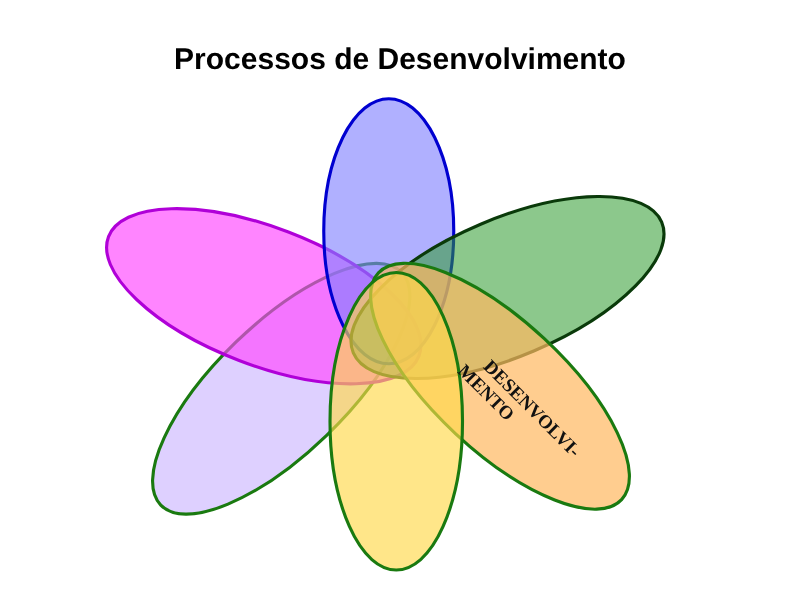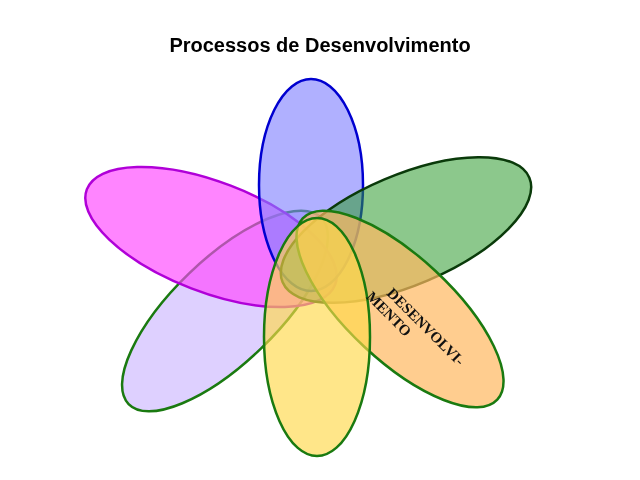--- a/index.html
+++ b/index.html
@@ -1,19 +1,19 @@
 <!DOCTYPE html>
 <html><head>
   <meta charset="utf-8">
   <style>
     html, body { margin: 0; padding: 0; background: #ffffff; }
     body { width: 640px; height: 480px; position: relative; overflow: hidden; }
     .title {
       position: absolute; left: 0; top: 34px; width: 640px; text-align: center;
-      font-family: "Liberation Sans", sans-serif; font-weight: bold; font-size: 20px; color: #000;
+      font-family: "Liberation Sans", sans-serif; font-weight: bold; font-size: 24px; color: #000;
     }
     svg.diagram { position: absolute; left: 0; top: 0; }
     .petal-label {
       font-family: "Liberation Serif", serif; font-weight: bold; font-size: 15px; fill: #111;
     }
   </style>
 </head>
 <body>
 
 <div class="title">Processos de Desenvolvimento</div>

